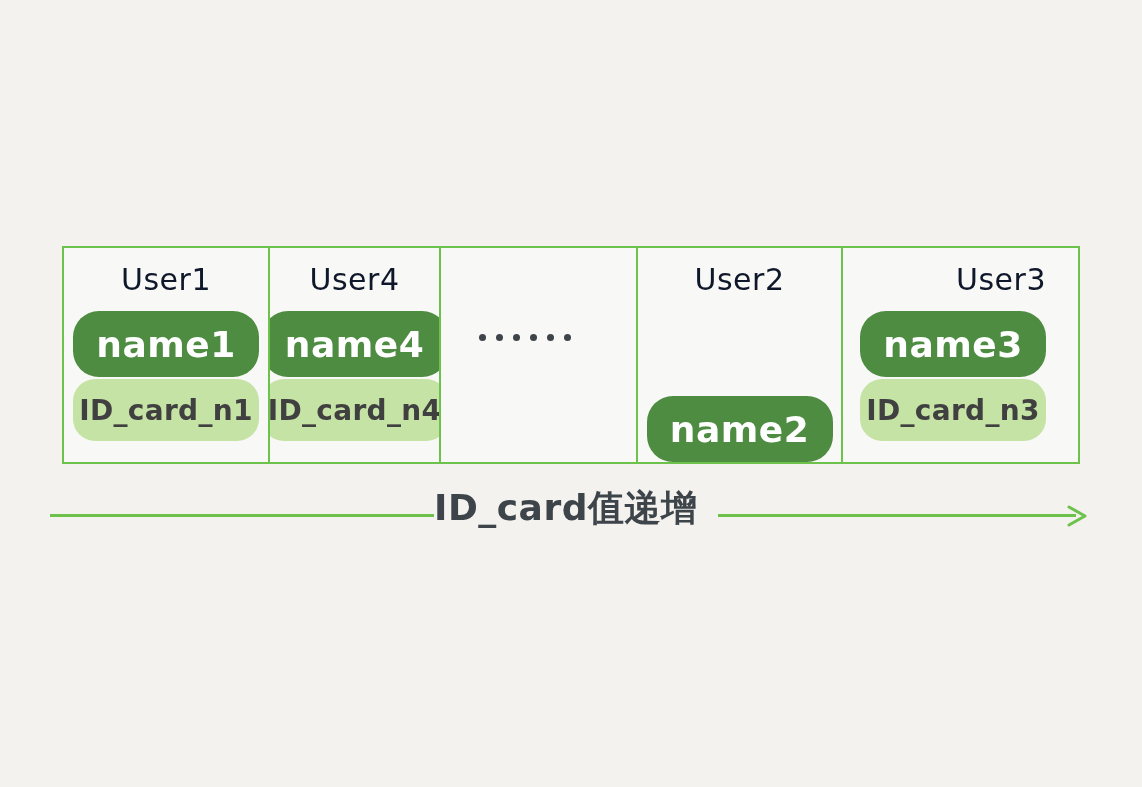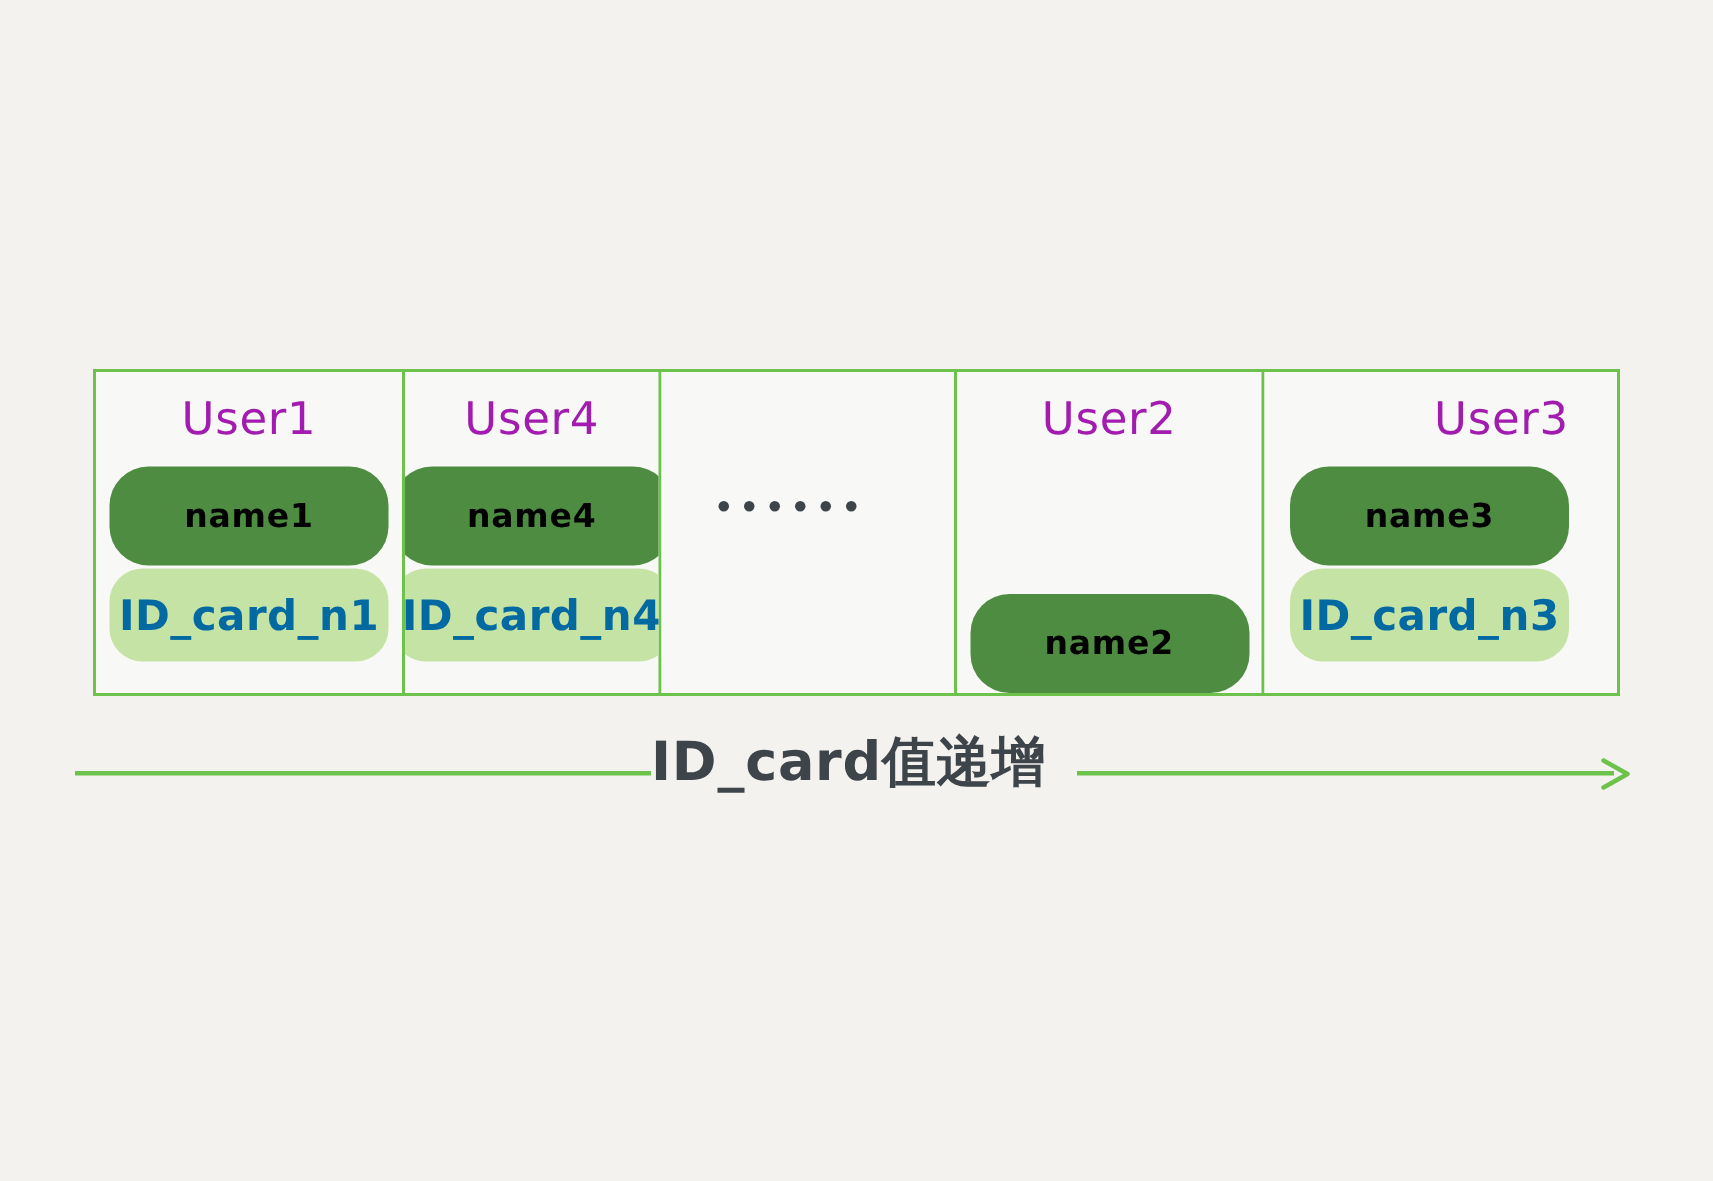--- a/index.html
+++ b/index.html
@@ -50,21 +50,21 @@
   .cell-user1  { width: 206px; }
   .cell-user4  { width: 171px; }
   .cell-gap    { width: 197px; }
   .cell-user2  { width: 205px; justify-content: space-between; }
   .cell-user3  { width: 203px; align-items: flex-end; }
 
   .cell-title {
     margin-top: 14px;
     font-size: 30px;
     letter-spacing: 0.5px;
-    color: #a21caf;
+    color: #0f172a;
     font-family: "DejaVu Sans", sans-serif;
     font-weight: 500;
     white-space: nowrap;
   }
 
   .pill {
     box-sizing: border-box;
     display: flex;
     align-items: center;
     justify-content: center;
@@ -72,32 +72,32 @@
     font-family: "DejaVu Sans", sans-serif;
     font-weight: 700;
   }
 
   .pill-name {
     margin-top: 14px;
     width: 186px;
     height: 66px;
     border-radius: 26px;
     background: #4e8c42;
-    color: #000000;
-    font-size: 22px;
+    color: #ffffff;
+    font-size: 36px;
     letter-spacing: 0.5px;
   }
 
   .pill-id {
     margin-top: 2px;
     width: 186px;
     height: 62px;
     border-radius: 22px;
     background: #c6e3a6;
-    color: #0369a1;
+    color: #404040;
     font-size: 28px;
     letter-spacing: 0.3px;
   }
 
   
   .ellipsis {
     position: absolute;
     left: 38px;
     top: 86px;
     display: flex;

